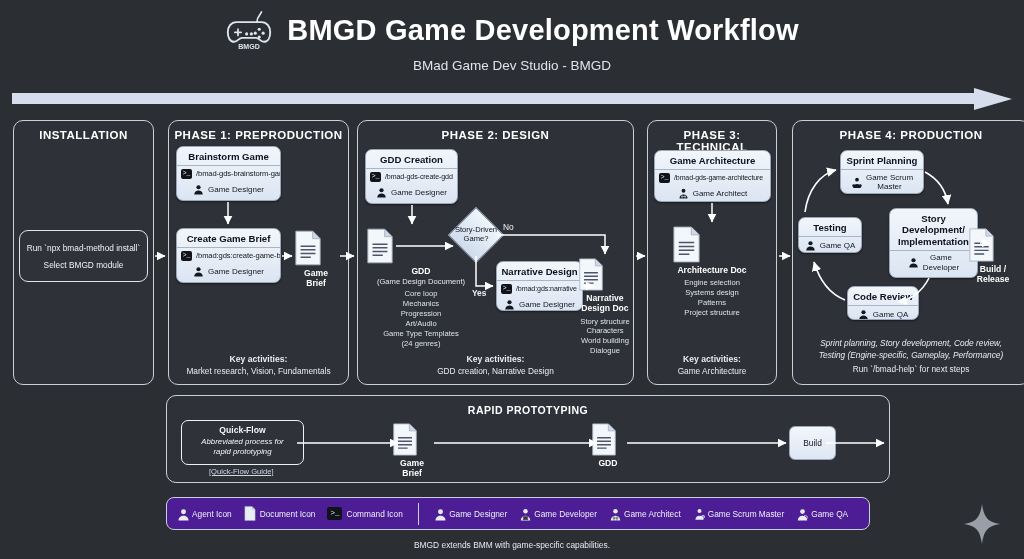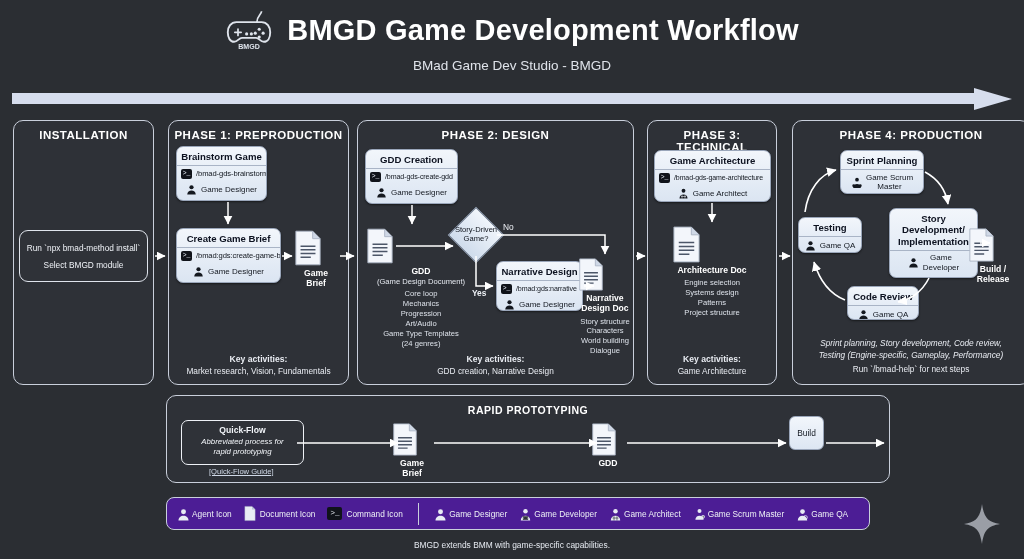--- a/index.html
+++ b/index.html
@@ -197,21 +197,21 @@
   </div>
 
   <div class="panel" style="left:168px; top:120px; width:181px; height:265px;">
     <div class="panel-title">PHASE 1: PREPRODUCTION</div>
     <div class="key-act">
       <b>Key activities:</b><br>
       <span>Market research, Vision, Fundamentals</span>
     </div>
   </div>
 
-  <div class="card" style="left:176px; top:146px; width:91px; height:55px;">
+  <div class="card" style="left:176px; top:146px; width:105px; height:55px;">
     <div class="card-head">Brainstorm Game</div>
     <div class="card-row">
       <span class="cmd-chip">&gt;_</span>
       <span class="cmd-text">/bmad-gds-brainstorm-game</span>
     </div>
     <div class="card-row center">
       <span class="person">
         <svg viewBox="0 0 22 22" width="11" height="11">
             <circle cx="11" cy="6.5" r="4.2" fill="#14181f"></circle>
             <path d="M2.5 21 c0 -5.2 4 -8 8.5 -8 s8.5 2.8 8.5 8 z" fill="#14181f"></path>
@@ -501,21 +501,21 @@
     <span>
       <svg viewBox="0 0 30 38" width="26" height="33">
         <path d="M2 1 h18 l8 8 v28 h-26 z" fill="#f3f6fb" stroke="#aab4c4" stroke-width="1"></path>
         <path d="M20 1 v8 h8" fill="#cfd8e6" stroke="#aab4c4" stroke-width="1"></path>
         <path d="M7 17 h16 M7 21 h16 M7 25 h16 M7 29 h11" stroke="#4c5668" stroke-width="1.6"></path>
       </svg>
     </span>
     <div class="doc-label">GDD</div>
   </div>
 
-  <div class="build-box" style="left:789px; top:416px; width:35px; height:34px;justify-content:center;">
+  <div class="build-box" style="left:789px; top:426px; width:47px; height:34px;justify-content:center;">
     <span>Build</span>
   </div>
 
   <div class="legend" style="left:166px; top:497px; width:704px; height:33px;">
     <span class="legend-item">
       <span class="person">
         <svg viewBox="0 0 22 22" width="13" height="13">
             <circle cx="11" cy="6.5" r="4.2" fill="#e8ecf4"></circle>
             <path d="M2.5 21 c0 -5.2 4 -8 8.5 -8 s8.5 2.8 8.5 8 z" fill="#e8ecf4"></path>
           </svg>

